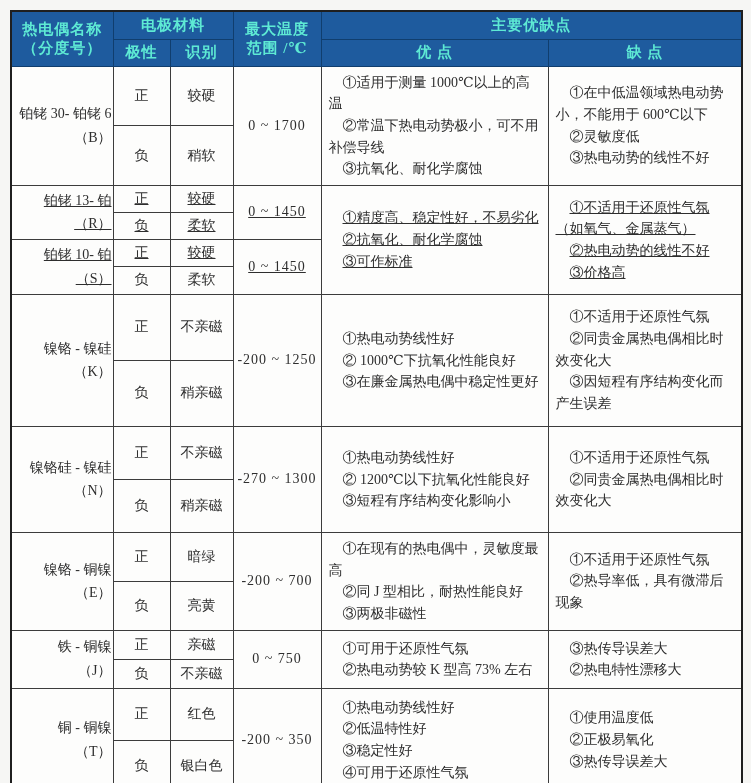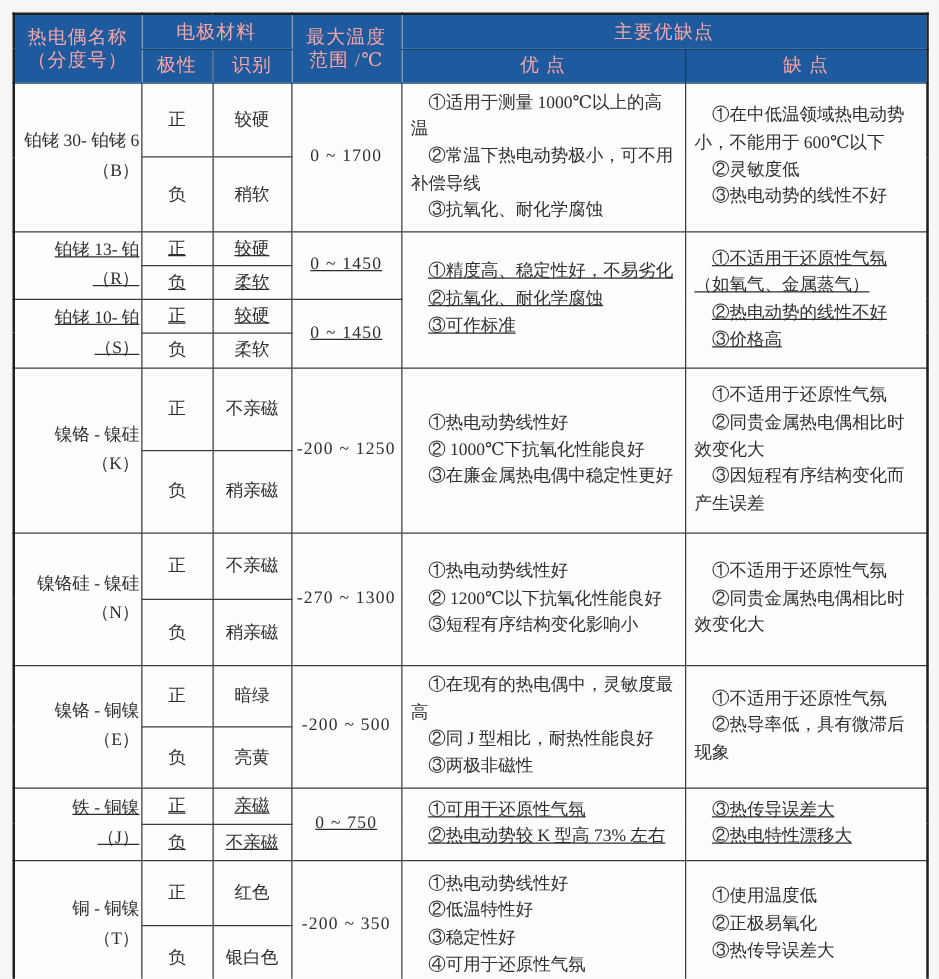--- a/index.html
+++ b/index.html
@@ -19,38 +19,38 @@
     border-collapse: collapse;
     table-layout: fixed;
     width: 731px;
     background: #fdfdfc;
     color: #2e2e2e;
     border: 2px solid #1f1f1f;
   }
   .tc th, .tc td { border: 1px solid #3c3c3c; overflow: hidden; }
   .tc thead th {
     background: #1e5b9e;
-    color: #fca5a5;
-    font-weight: normal;
+    color: #5eead4;
+    font-weight: bold;
     font-size: 15px;
     border-color: #103e6e;
     text-align: center;
     padding: 2px 2px;
     letter-spacing: 1px;
   }
   .tc td { font-size: 14px; }
   .c  { text-align: center; vertical-align: middle; }
   .name { text-align: right; vertical-align: middle; line-height: 1.7; }
   .range { text-align: center; vertical-align: middle; letter-spacing: 1px; }
   .list { vertical-align: middle; padding: 5px 7px; }
   .item { text-indent: 1em; line-height: 1.55; }
   .h28 { height: 28px; } .h27 { height: 27px; }
   .r51 { height: 51px; } .r27 { height: 27px; text-decoration: underline; } .r28 { height: 28px; }
   .r66 { height: 66px; } .r53 { height: 53px; } .r48 { height: 48px; }
-  .r29 { height: 29px; text-decoration: underline; } .r52 { height: 52px; }
+  .r29 { height: 29px; } .r52 { height: 52px; }
 </style>
 </head>
 <body>
 
 <div class="page">
 <table class="tc">
   <colgroup>
     <col style="width:102px">
         <col style="width:57px">
         <col style="width:63px">
@@ -189,21 +189,21 @@
       <td class="c">稍亲磁</td>
     </tr>
 
     <tr class="r48">
       <td class="name" rowspan="2">
         <div>镍铬 - 铜镍</div>
         <div>（E）</div>
       </td>
       <td class="c">正</td>
       <td class="c">暗绿</td>
-      <td class="range" rowspan="2">-200 ~ 500</td>
+      <td class="range" rowspan="2">-200 ~ 700</td>
       <td class="list" rowspan="2">
         <div class="item">①在现有的热电偶中，灵敏度最高</div>
         <div class="item">②同 J 型相比，耐热性能良好</div>
         <div class="item">③两极非磁性</div>
       </td>
       <td class="list" rowspan="2">
         <div class="item">①不适用于还原性气氛</div>
         <div class="item">②热导率低，具有微滞后现象</div>
       </td>
     </tr>

